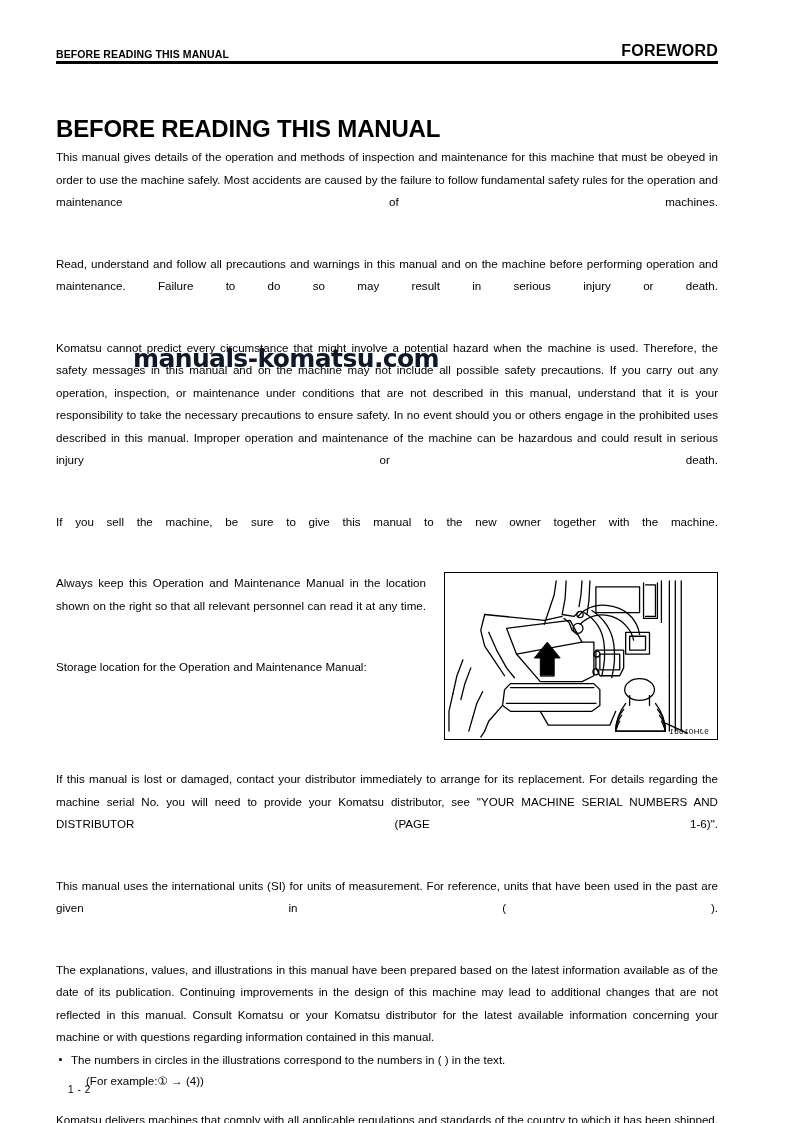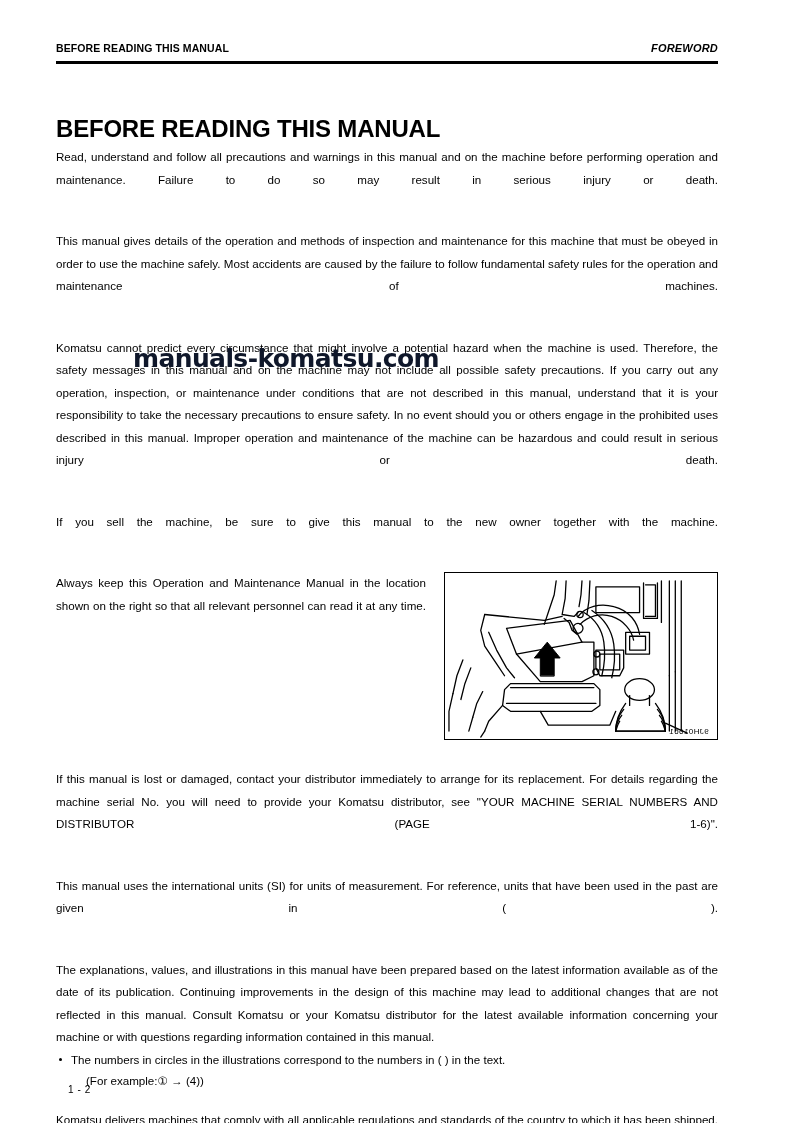--- a/index.html
+++ b/index.html
@@ -31,25 +31,24 @@
     align-items: flex-end;
     justify-content: space-between;
   }
   .running-head-left {
     font-size: 10.5px;
     font-weight: bold;
     letter-spacing: 0.1px;
     white-space: nowrap;
   }
   .running-head-right {
-    font-size: 11px;
+    font-size: 16px;
     font-weight: bold;
     letter-spacing: 0.2px;
     white-space: nowrap;
-    font-style: italic;
   }
   .head-rule {
     position: absolute;
     left: 56px;
     top: 61px;
     width: 662px;
     height: 2.5px;
     background: #000000;
   }
 
@@ -180,23 +179,23 @@
   <div class="running-head">
     <span class="running-head-left">BEFORE READING THIS MANUAL</span>
     <span class="running-head-right">FOREWORD</span>
   </div>
   <div class="head-rule"></div>
 
   <h1 class="page-title">BEFORE READING THIS MANUAL</h1>
 
   <div class="body-col">
 
+    <p class="para">This manual gives details of the operation and methods of inspection and maintenance for this machine that must be obeyed in order to use the machine safely. Most accidents are caused by the failure to follow fundamental safety rules for the operation and maintenance of machines.</p>
+
     <p class="para">Read, understand and follow all precautions and warnings in this manual and on the machine before performing operation and maintenance. Failure to do so may result in serious injury or death.</p>
-
-    <p class="para">This manual gives details of the operation and methods of inspection and maintenance for this machine that must be obeyed in order to use the machine safely. Most accidents are caused by the failure to follow fundamental safety rules for the operation and maintenance of machines.</p>
 
     <p class="para">Komatsu cannot predict every circumstance that might involve a potential hazard when the machine is used. Therefore, the safety messages in this manual and on the machine may not include all possible safety precautions. If you carry out any operation, inspection, or maintenance under conditions that are not described in this manual, understand that it is your responsibility to take the necessary precautions to ensure safety. In no event should you or others engage in the prohibited uses described in this manual. Improper operation and maintenance of the machine can be hazardous and could result in serious injury or death.</p>
 
     <p class="para">If you sell the machine, be sure to give this manual to the new owner together with the machine.</p>
 
     <div class="float-fig">
       <svg class="fig-svg" viewBox="0 0 274 168" preserveAspectRatio="none">
         <g fill="none" stroke="#000" stroke-width="1.3" stroke-linejoin="round" stroke-linecap="round">
 
           <path d="M112 8 L110 22 L104 40 L100 52"></path>
@@ -270,20 +269,21 @@
           <path d="M28 146 L24 160"></path>
           <path d="M40 160 L36 166"></path>
         </g>
       </svg>
       <span class="fig-code">9JH01661</span>
     </div>
 
     <p class="para narrow">Always keep this Operation and Maintenance Manual in the location shown on the right so that all relevant personnel can read it at any time.</p>
 
     <div class="storage-block">
+      <div>Storage location for the Operation and Maintenance Manual:</div>
     </div>
 
     <div style="clear:both; height:22px;"></div>
 
     <p class="para">If this manual is lost or damaged, contact your distributor immediately to arrange for its replacement. For details regarding the machine serial No. you will need to provide your Komatsu distributor, see "YOUR MACHINE SERIAL NUMBERS AND DISTRIBUTOR (PAGE 1-6)".</p>
 
     <p class="para">This manual uses the international units (SI) for units of measurement. For reference, units that have been used in the past are given in ( ).</p>
 
     <p class="para noexpand" style="margin-bottom:0;">The explanations, values, and illustrations in this manual have been prepared based on the latest information available as of the date of its publication. Continuing improvements in the design of this machine may lead to additional changes that are not reflected in this manual. Consult Komatsu or your Komatsu distributor for the latest available information concerning your machine or with questions regarding information contained in this manual.</p>
 

